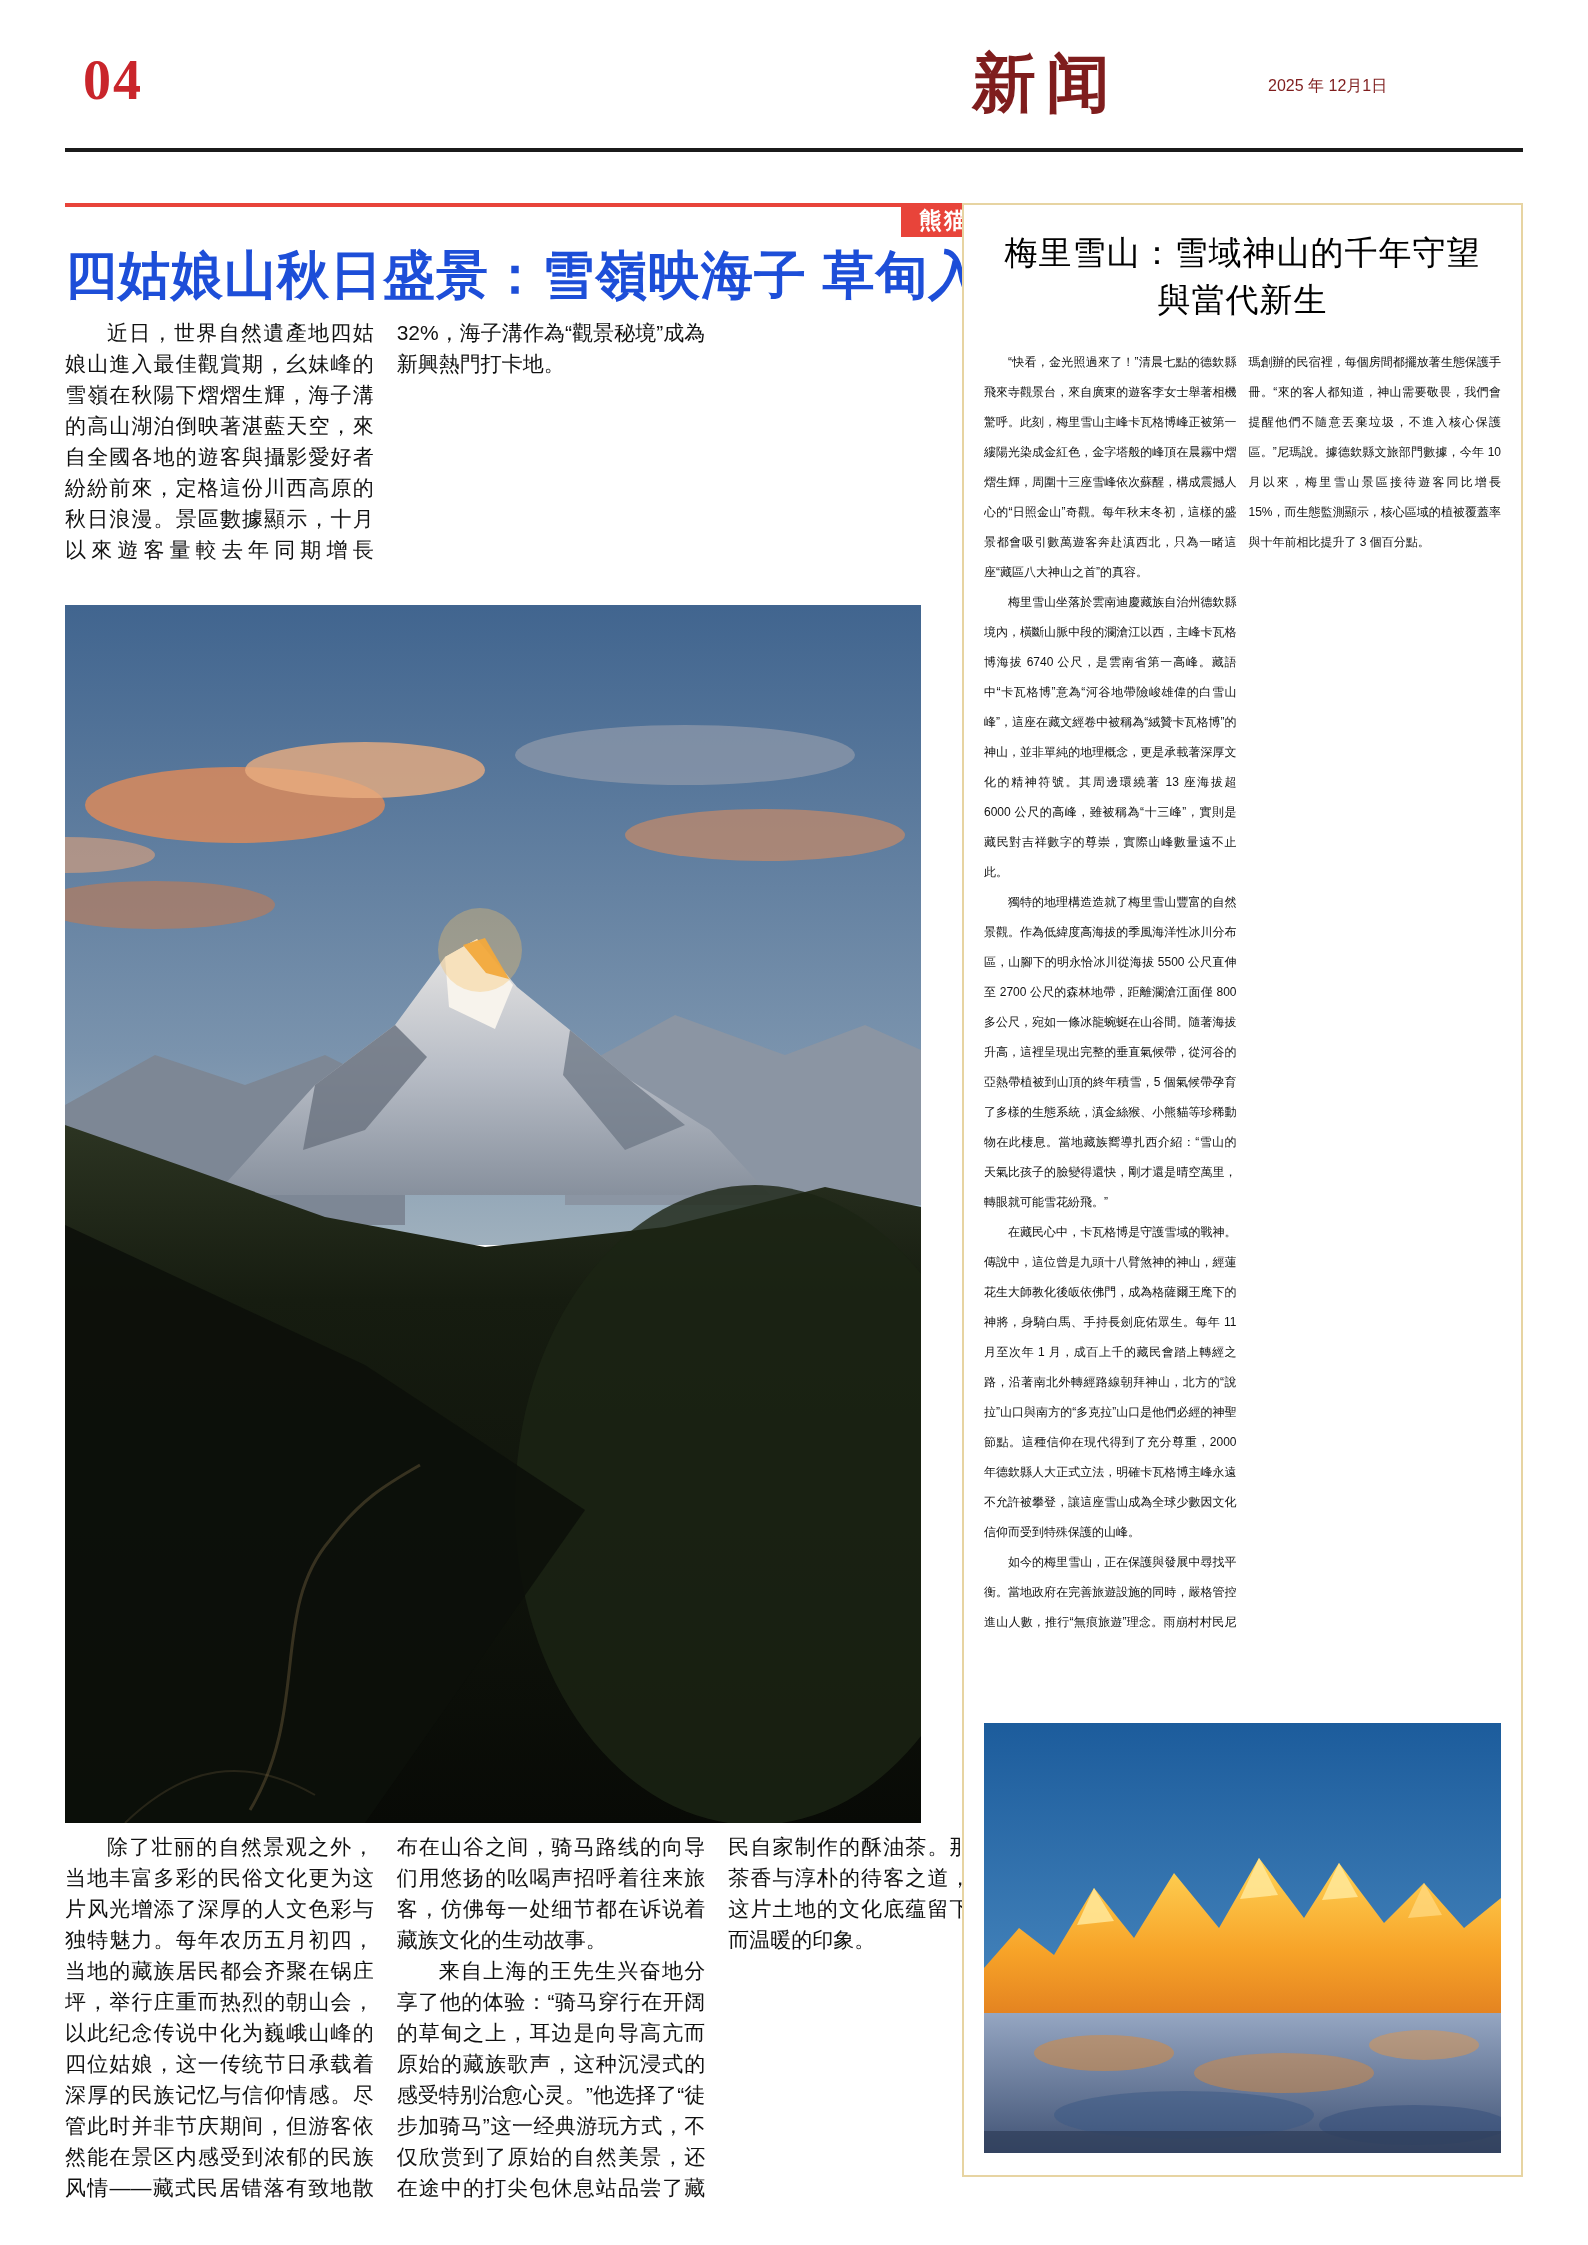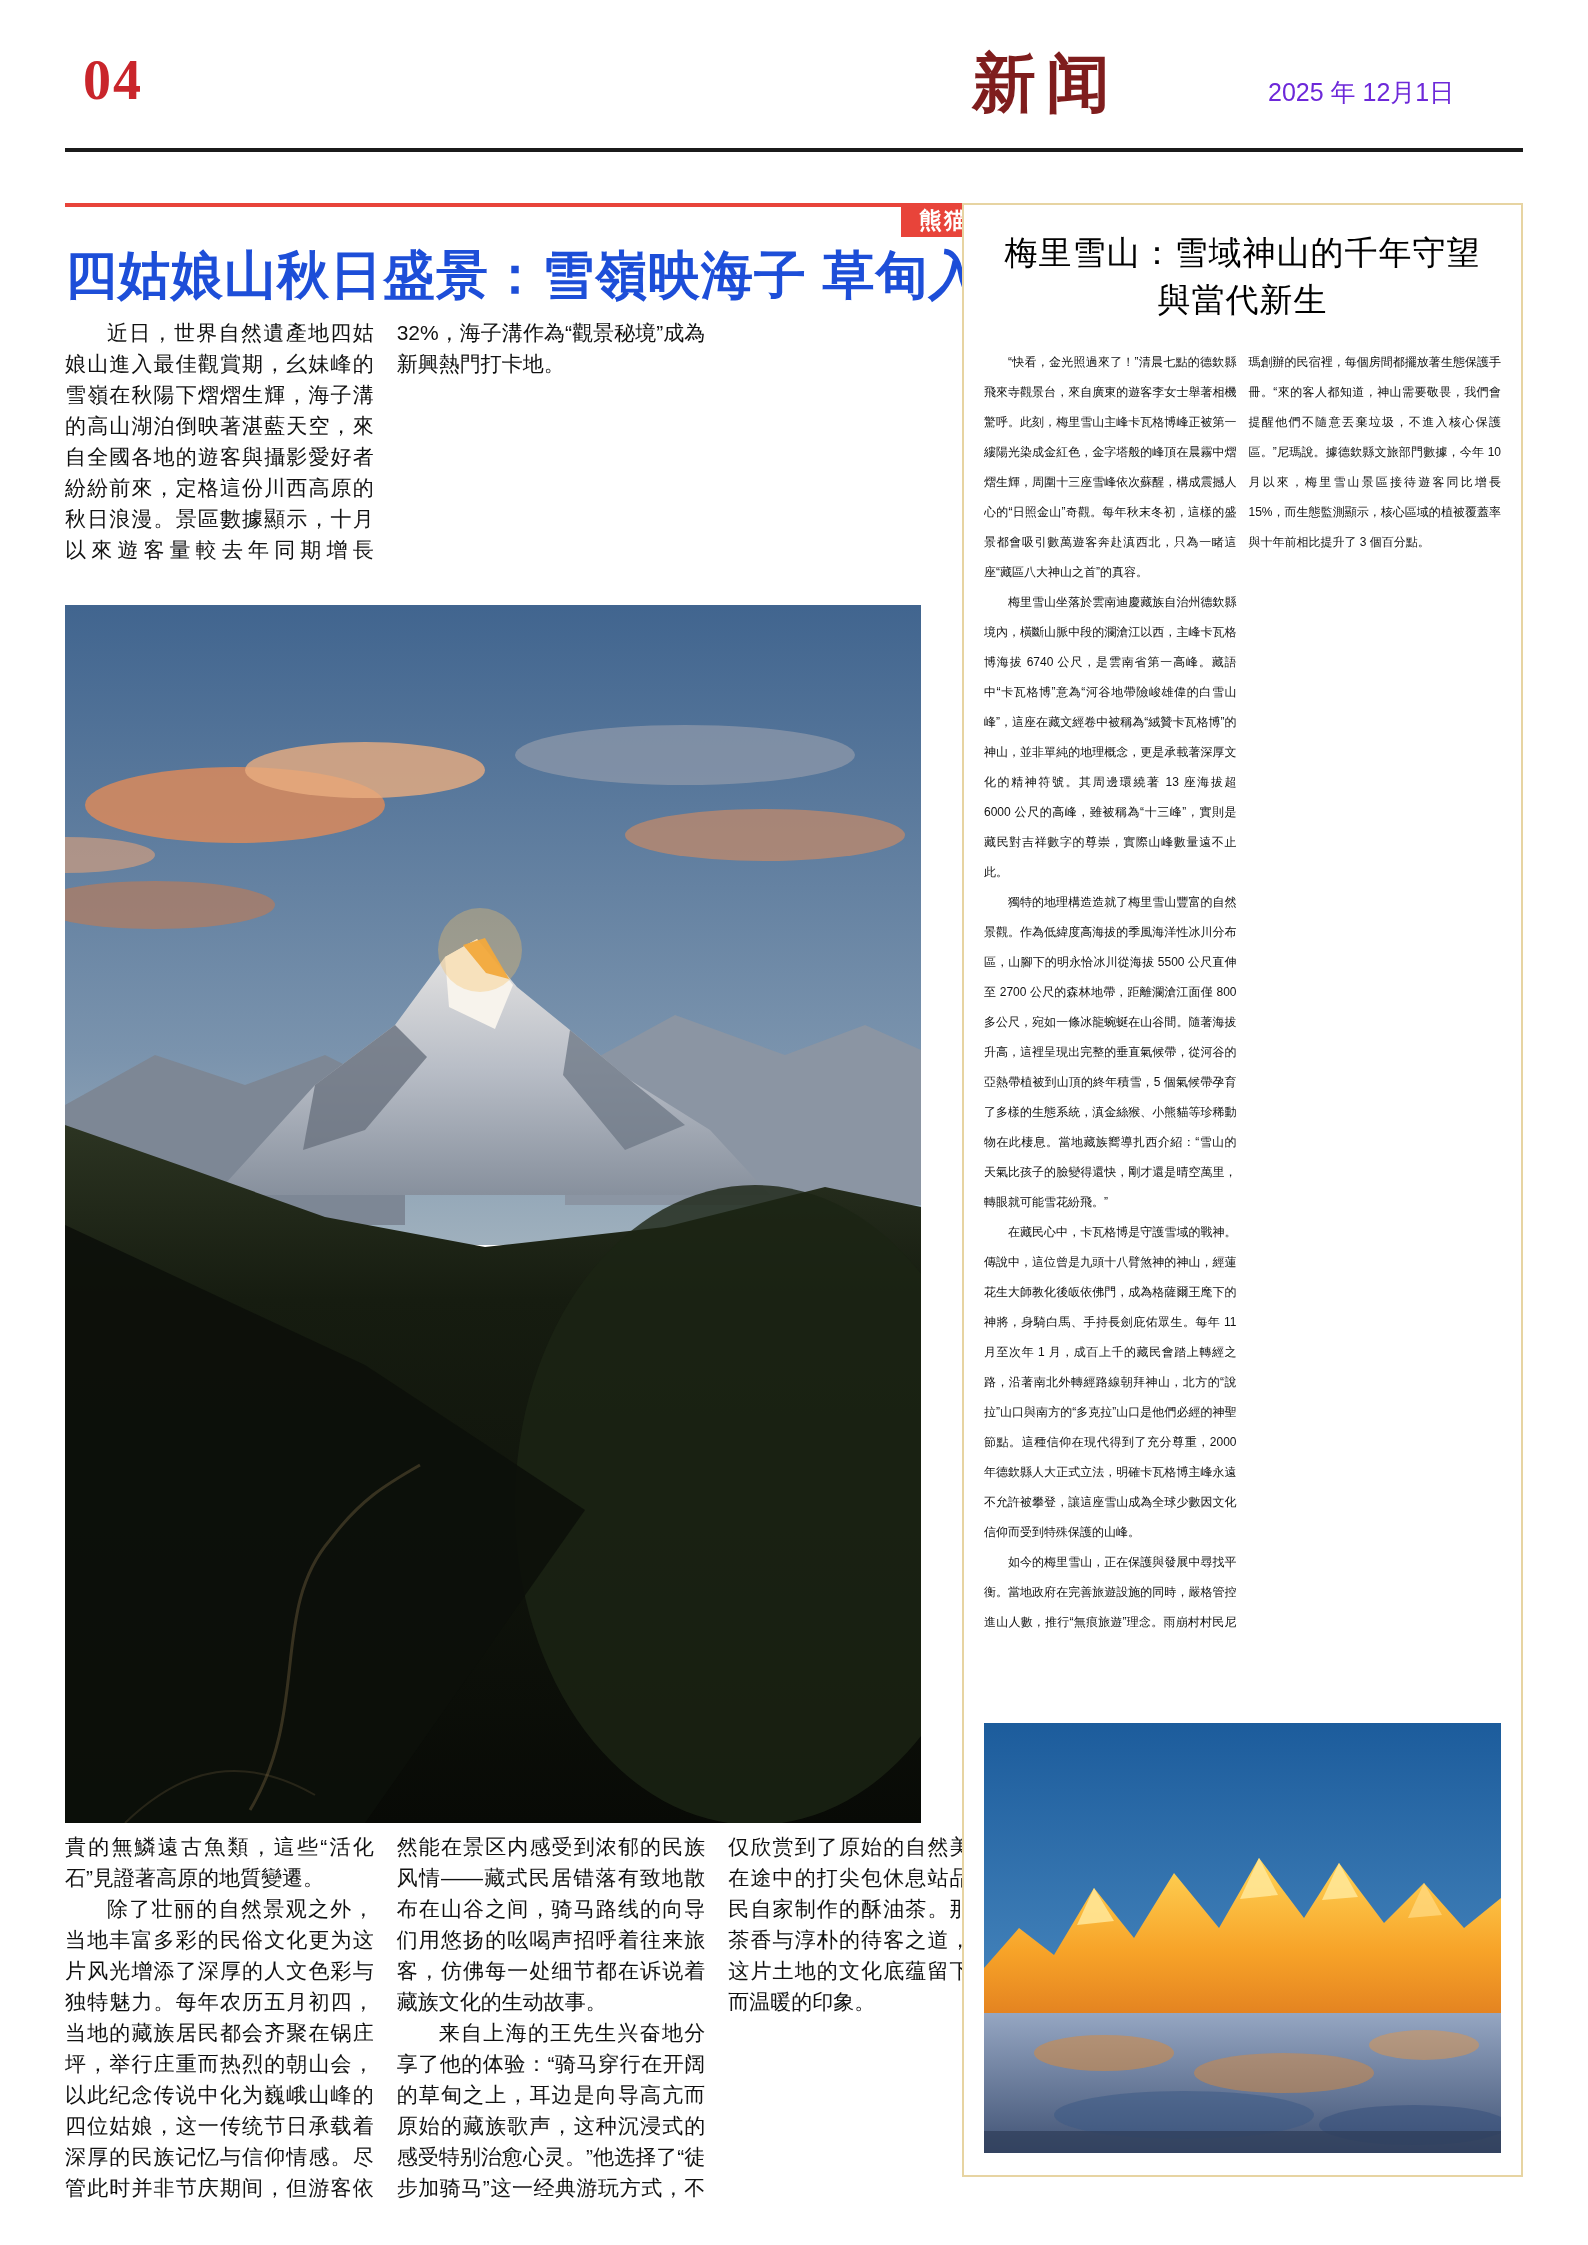--- a/index.html
+++ b/index.html
@@ -16,21 +16,21 @@
     position:absolute; left:63px; top:48px;
     font-family:"Liberation Serif","DejaVu Serif",serif;
     font-size:56px; font-weight:bold; color:#c9252b; letter-spacing:2px;margin-left:20px;
   }
   .section-title {
     position:absolute; left:972px; top:40px;
     font-size:64px; font-weight:bold; color:#7f1d1d; letter-spacing:10px;
   }
   .page-date {
     position:absolute; left:1268px; top:76px;
-    font-size:25px; color:#6d28d9;
+    font-size:16px; color:#7f1d1d;
   }
   .header-rule {
     position:absolute; left:65px; top:148px; width:1458px; height:4px;
     background:#1b1b1b;
   }
 
   
   .left-article { position:absolute; left:65px; top:203px; width:972px; }
   .red-rule { position:relative; height:4px; background:#e8443a; }
   .story-tag {
@@ -137,21 +137,20 @@
 
         <path d="M0,520 L120,562 L260,612 L420,642 L600,622 L760,582 L856,602 L856,1218 L0,1218 Z" fill="url(#valley)"></path>
         <ellipse cx="690" cy="900" rx="240" ry="320" fill="#1c2414" opacity="0.8"></ellipse>
         <polygon points="0,620 300,760 520,905 300,1218 0,1218" fill="#0c100a" opacity="0.9"></polygon>
         <path d="M185,1205 C245,1105 205,1005 265,935 C295,895 320,880 355,860" stroke="#8a744a" stroke-width="3" fill="none" opacity="0.35"></path>
         <path d="M60,1218 C120,1160 180,1150 250,1190" stroke="#6a5a3a" stroke-width="2" fill="none" opacity="0.3"></path>
       </svg>
     </figure>
 
     <div class="cols3 bottom">
-      <p class="no-indent">貴的無鱗遠古魚類，這些“活化石”見證著高原的地質變遷。</p>
       <p>除了壮丽的自然景观之外，当地丰富多彩的民俗文化更为这片风光增添了深厚的人文色彩与独特魅力。每年农历五月初四，当地的藏族居民都会齐聚在锅庄坪，举行庄重而热烈的朝山会，以此纪念传说中化为巍峨山峰的四位姑娘，这一传统节日承载着深厚的民族记忆与信仰情感。尽管此时并非节庆期间，但游客依然能在景区内感受到浓郁的民族风情——藏式民居错落有致地散布在山谷之间，骑马路线的向导们用悠扬的吆喝声招呼着往来旅客，仿佛每一处细节都在诉说着藏族文化的生动故事。</p>
       <p>来自上海的王先生兴奋地分享了他的体验：“骑马穿行在开阔的草甸之上，耳边是向导高亢而原始的藏族歌声，这种沉浸式的感受特别治愈心灵。”他选择了“徒步加骑马”这一经典游玩方式，不仅欣赏到了原始的自然美景，还在途中的打尖包休息站品尝了藏民自家制作的酥油茶。那醇厚的茶香与淳朴的待客之道，让他对这片土地的文化底蕴留下了深刻而温暖的印象。</p>
 
     </div>
   </section>
 
   <aside class="right-article">
     <h2 class="right-headline">
       <span>梅里雪山：雪域神山的千年守望</span><br>
       <span>與當代新生</span>

